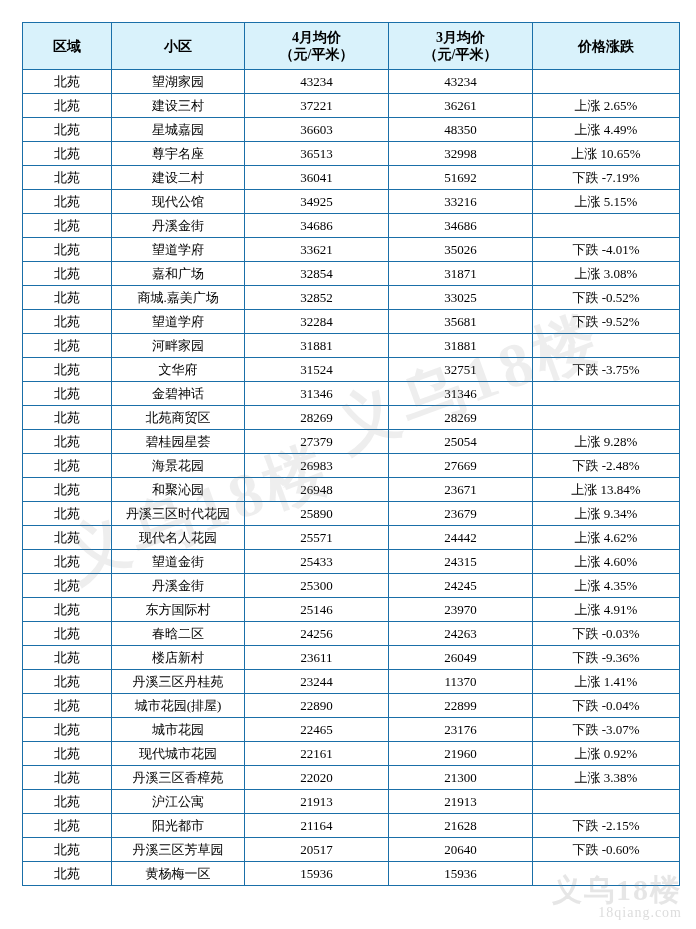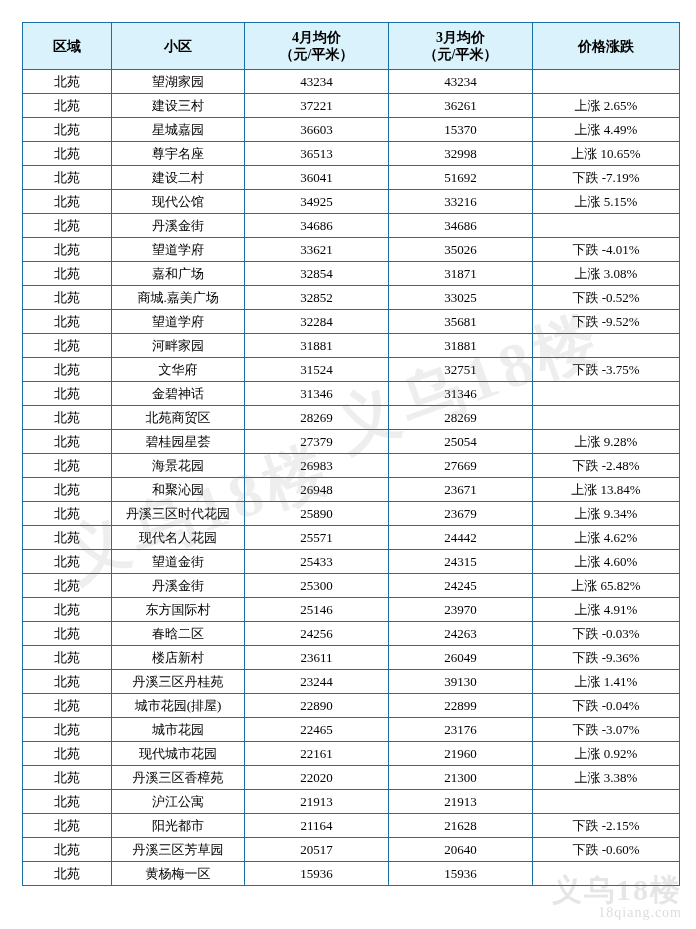--- a/index.html
+++ b/index.html
@@ -140,21 +140,21 @@
           <td class="col-area">北苑</td>
           <td class="col-name">建设三村</td>
           <td class="col-apr">37221</td>
           <td class="col-mar">36261</td>
           <td class="col-chg">上涨 2.65%</td>
         </tr>
         <tr>
           <td class="col-area">北苑</td>
           <td class="col-name">星城嘉园</td>
           <td class="col-apr">36603</td>
-          <td class="col-mar">15370</td>
+          <td class="col-mar">48350</td>
           <td class="col-chg">上涨 4.49%</td>
         </tr>
         <tr>
           <td class="col-area">北苑</td>
           <td class="col-name">尊宇名座</td>
           <td class="col-apr">36513</td>
           <td class="col-mar">32998</td>
           <td class="col-chg">上涨 10.65%</td>
         </tr>
         <tr>
@@ -274,21 +274,21 @@
           <td class="col-name">望道金街</td>
           <td class="col-apr">25433</td>
           <td class="col-mar">24315</td>
           <td class="col-chg">上涨 4.60%</td>
         </tr>
         <tr>
           <td class="col-area">北苑</td>
           <td class="col-name">丹溪金街</td>
           <td class="col-apr">25300</td>
           <td class="col-mar">24245</td>
-          <td class="col-chg">上涨 65.82%</td>
+          <td class="col-chg">上涨 4.35%</td>
         </tr>
         <tr>
           <td class="col-area">北苑</td>
           <td class="col-name">东方国际村</td>
           <td class="col-apr">25146</td>
           <td class="col-mar">23970</td>
           <td class="col-chg">上涨 4.91%</td>
         </tr>
         <tr>
           <td class="col-area">北苑</td>
@@ -301,21 +301,21 @@
           <td class="col-area">北苑</td>
           <td class="col-name">楼店新村</td>
           <td class="col-apr">23611</td>
           <td class="col-mar">26049</td>
           <td class="col-chg">下跌 -9.36%</td>
         </tr>
         <tr>
           <td class="col-area">北苑</td>
           <td class="col-name">丹溪三区丹桂苑</td>
           <td class="col-apr">23244</td>
-          <td class="col-mar">39130</td>
+          <td class="col-mar">11370</td>
           <td class="col-chg">上涨 1.41%</td>
         </tr>
         <tr>
           <td class="col-area">北苑</td>
           <td class="col-name">城市花园(排屋)</td>
           <td class="col-apr">22890</td>
           <td class="col-mar">22899</td>
           <td class="col-chg">下跌 -0.04%</td>
         </tr>
         <tr>

